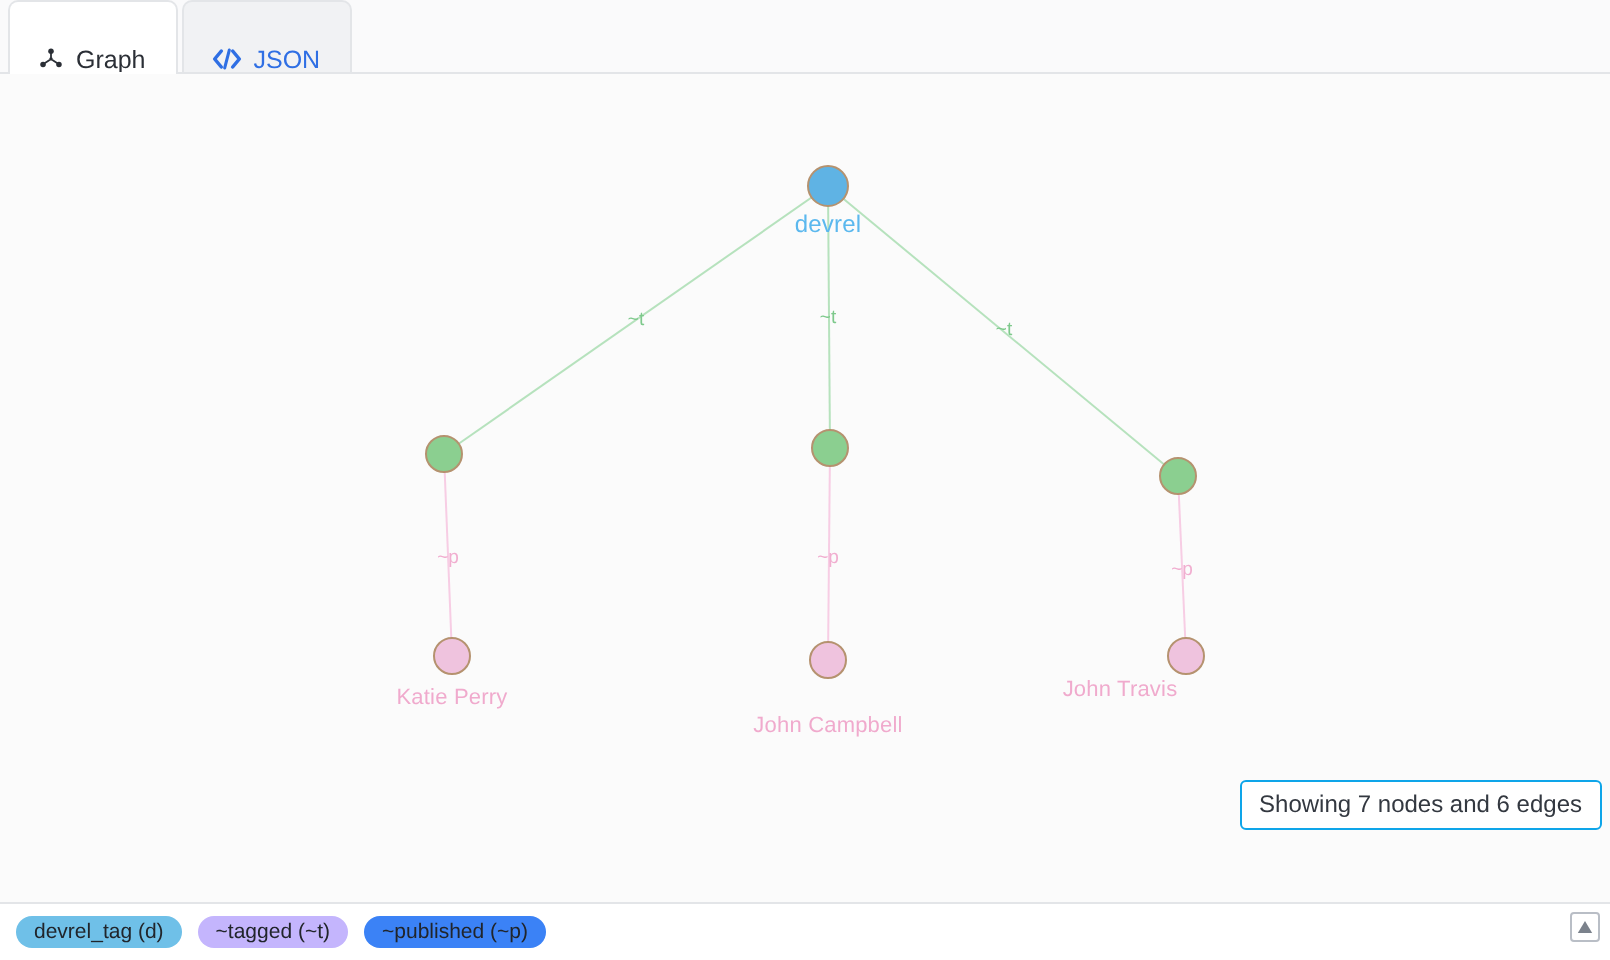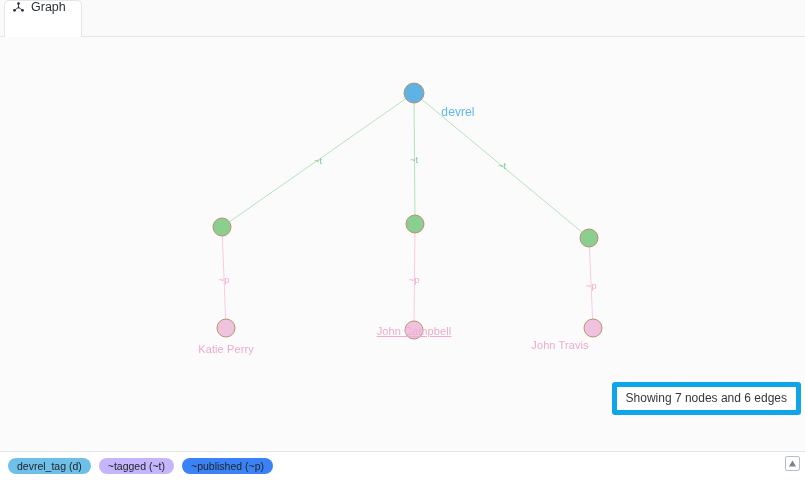--- a/index.html
+++ b/index.html
@@ -23,24 +23,24 @@
     height: 37px;
     flex: 0 0 37px;
     background: #fafafb;
     border-bottom: 1px solid #e3e5e8;
     display: flex;
     align-items: flex-end;
     padding-left: 4px;
   }
   .tab {
     display: flex;
-    align-items: flex-start;
+    align-items: flex-end;
     gap: 6px;
     height: 36px;
-    padding: 0 15px 0 7px;
+    padding: 0 15px 0 14px;
     font-size: 12.5px;
     border: 1px solid transparent;
     border-bottom: none;
     border-radius: 5px 5px 0 0;
     cursor: pointer;
     position: relative;
     white-space: nowrap;
   }
   .tab.active {
     background: #ffffff;
@@ -74,40 +74,40 @@
   .graph-svg { position: absolute; inset: 0; width: 100%; height: 100%; }
 
   .node-label {
     position: absolute;
     font-size: 11px;
     white-space: nowrap;
     transform: translate(-50%, 0);
     pointer-events: none;
     letter-spacing: .1px;
   }
-  .node-label.root { color: #5bb8ee; font-size: 12px; margin-left: 44px; }
+  .node-label.root { color: #5bb8ee; font-size: 12px; }
   .node-label.person { color: #f0aacd; }
 
   .edge-label {
     position: absolute;
     font-size: 9.5px;
     white-space: nowrap;
     transform: translate(-50%, -50%);
     pointer-events: none;
   }
   .edge-label.tagged { color: #7ec98c; }
   .edge-label.published { color: #f1aed0; }
 
   
   .status-box {
     position: absolute;
     right: 4px;
     bottom: 36px;
     background: #ffffff;
-    border: 5px solid #0ea5e9;
+    border: 1px solid #0ea5e9;
     border-radius: 3px;
     padding: 5px 9px;
     font-size: 12px;
     color: #333840;
     line-height: 1.1;
   }
 
   
   .corner-btn {
     position: absolute;
@@ -155,20 +155,30 @@
       <span class="tab-icon">
         <svg width="13" height="13" viewBox="0 0 16 16">
           <circle cx="8" cy="3.2" r="1.7" fill="#2b2f36"></circle>
           <circle cx="3.1" cy="11.4" r="1.7" fill="#2b2f36"></circle>
           <circle cx="12.9" cy="11.4" r="1.7" fill="#2b2f36"></circle>
           <circle cx="8" cy="8" r="1.1" fill="#2b2f36"></circle>
           <path d="M8 4.6 L8 7 M6.9 8.7 L4.3 10.4 M9.1 8.7 L11.7 10.4" stroke="#2b2f36" stroke-width="1.1" fill="none" stroke-linecap="round"></path>
         </svg>
       </span>
       <span class="tab-label">Graph</span>
+    </div>
+    <div class="tab inactive">
+      <span class="tab-icon">
+        <svg width="15" height="13" viewBox="0 0 18 14">
+          <path d="M5.6 2.2 L1.6 7 L5.6 11.8" stroke="#2f6fe4" stroke-width="2.1" fill="none" stroke-linecap="round" stroke-linejoin="round"></path>
+          <path d="M12.4 2.2 L16.4 7 L12.4 11.8" stroke="#2f6fe4" stroke-width="2.1" fill="none" stroke-linecap="round" stroke-linejoin="round"></path>
+          <path d="M10.4 1.6 L7.6 12.4" stroke="#2f6fe4" stroke-width="1.8" fill="none" stroke-linecap="round"></path>
+        </svg>
+      </span>
+      <span class="tab-label">JSON</span>
     </div>
   </div>
 
   <div class="canvas" id="canvas">
     <svg class="graph-svg" id="graph-svg">
         <line x1="414" y1="56" x2="222" y2="190" stroke="#b6e2bd" stroke-width="1"></line>
         <line x1="414" y1="56" x2="415" y2="187" stroke="#b6e2bd" stroke-width="1"></line>
         <line x1="414" y1="56" x2="589" y2="201" stroke="#b6e2bd" stroke-width="1"></line>
         <line x1="222" y1="190" x2="226" y2="291" stroke="#f7cde4" stroke-width="1"></line>
         <line x1="415" y1="187" x2="414" y2="293" stroke="#f7cde4" stroke-width="1"></line>
@@ -183,21 +193,21 @@
       </svg>
     <div id="labels-layer">
         <div class="edge-label tagged" style="left: 318px; top: 123px;">~t</div>
         <div class="edge-label tagged" style="left: 414px; top: 122px;">~t</div>
         <div class="edge-label tagged" style="left: 502px; top: 128px;">~t</div>
         <div class="edge-label published" style="left: 224px; top: 242px;">~p</div>
         <div class="edge-label published" style="left: 414px; top: 242px;">~p</div>
         <div class="edge-label published" style="left: 591px; top: 248px;">~p</div>
         <div class="node-label root" style="left: 414px; top: 68px;">devrel</div>
         <div class="node-label person" style="left: 226px; top: 306px;">Katie Perry</div>
-        <div class="node-label person" style="left: 414px; top: 288px; text-decoration: underline;">John Campbell</div>
+        <div class="node-label person" style="left: 414px; top: 320px;">John Campbell</div>
         <div class="node-label person" style="left: 560px; top: 302px;">John Travis</div>
       </div>
 
     <div class="status-box">
       <span>Showing 7 nodes and 6 edges</span>
     </div>
   </div>
 
   <div class="corner-btn">
     <svg width="9" height="9" viewBox="0 0 10 10">

